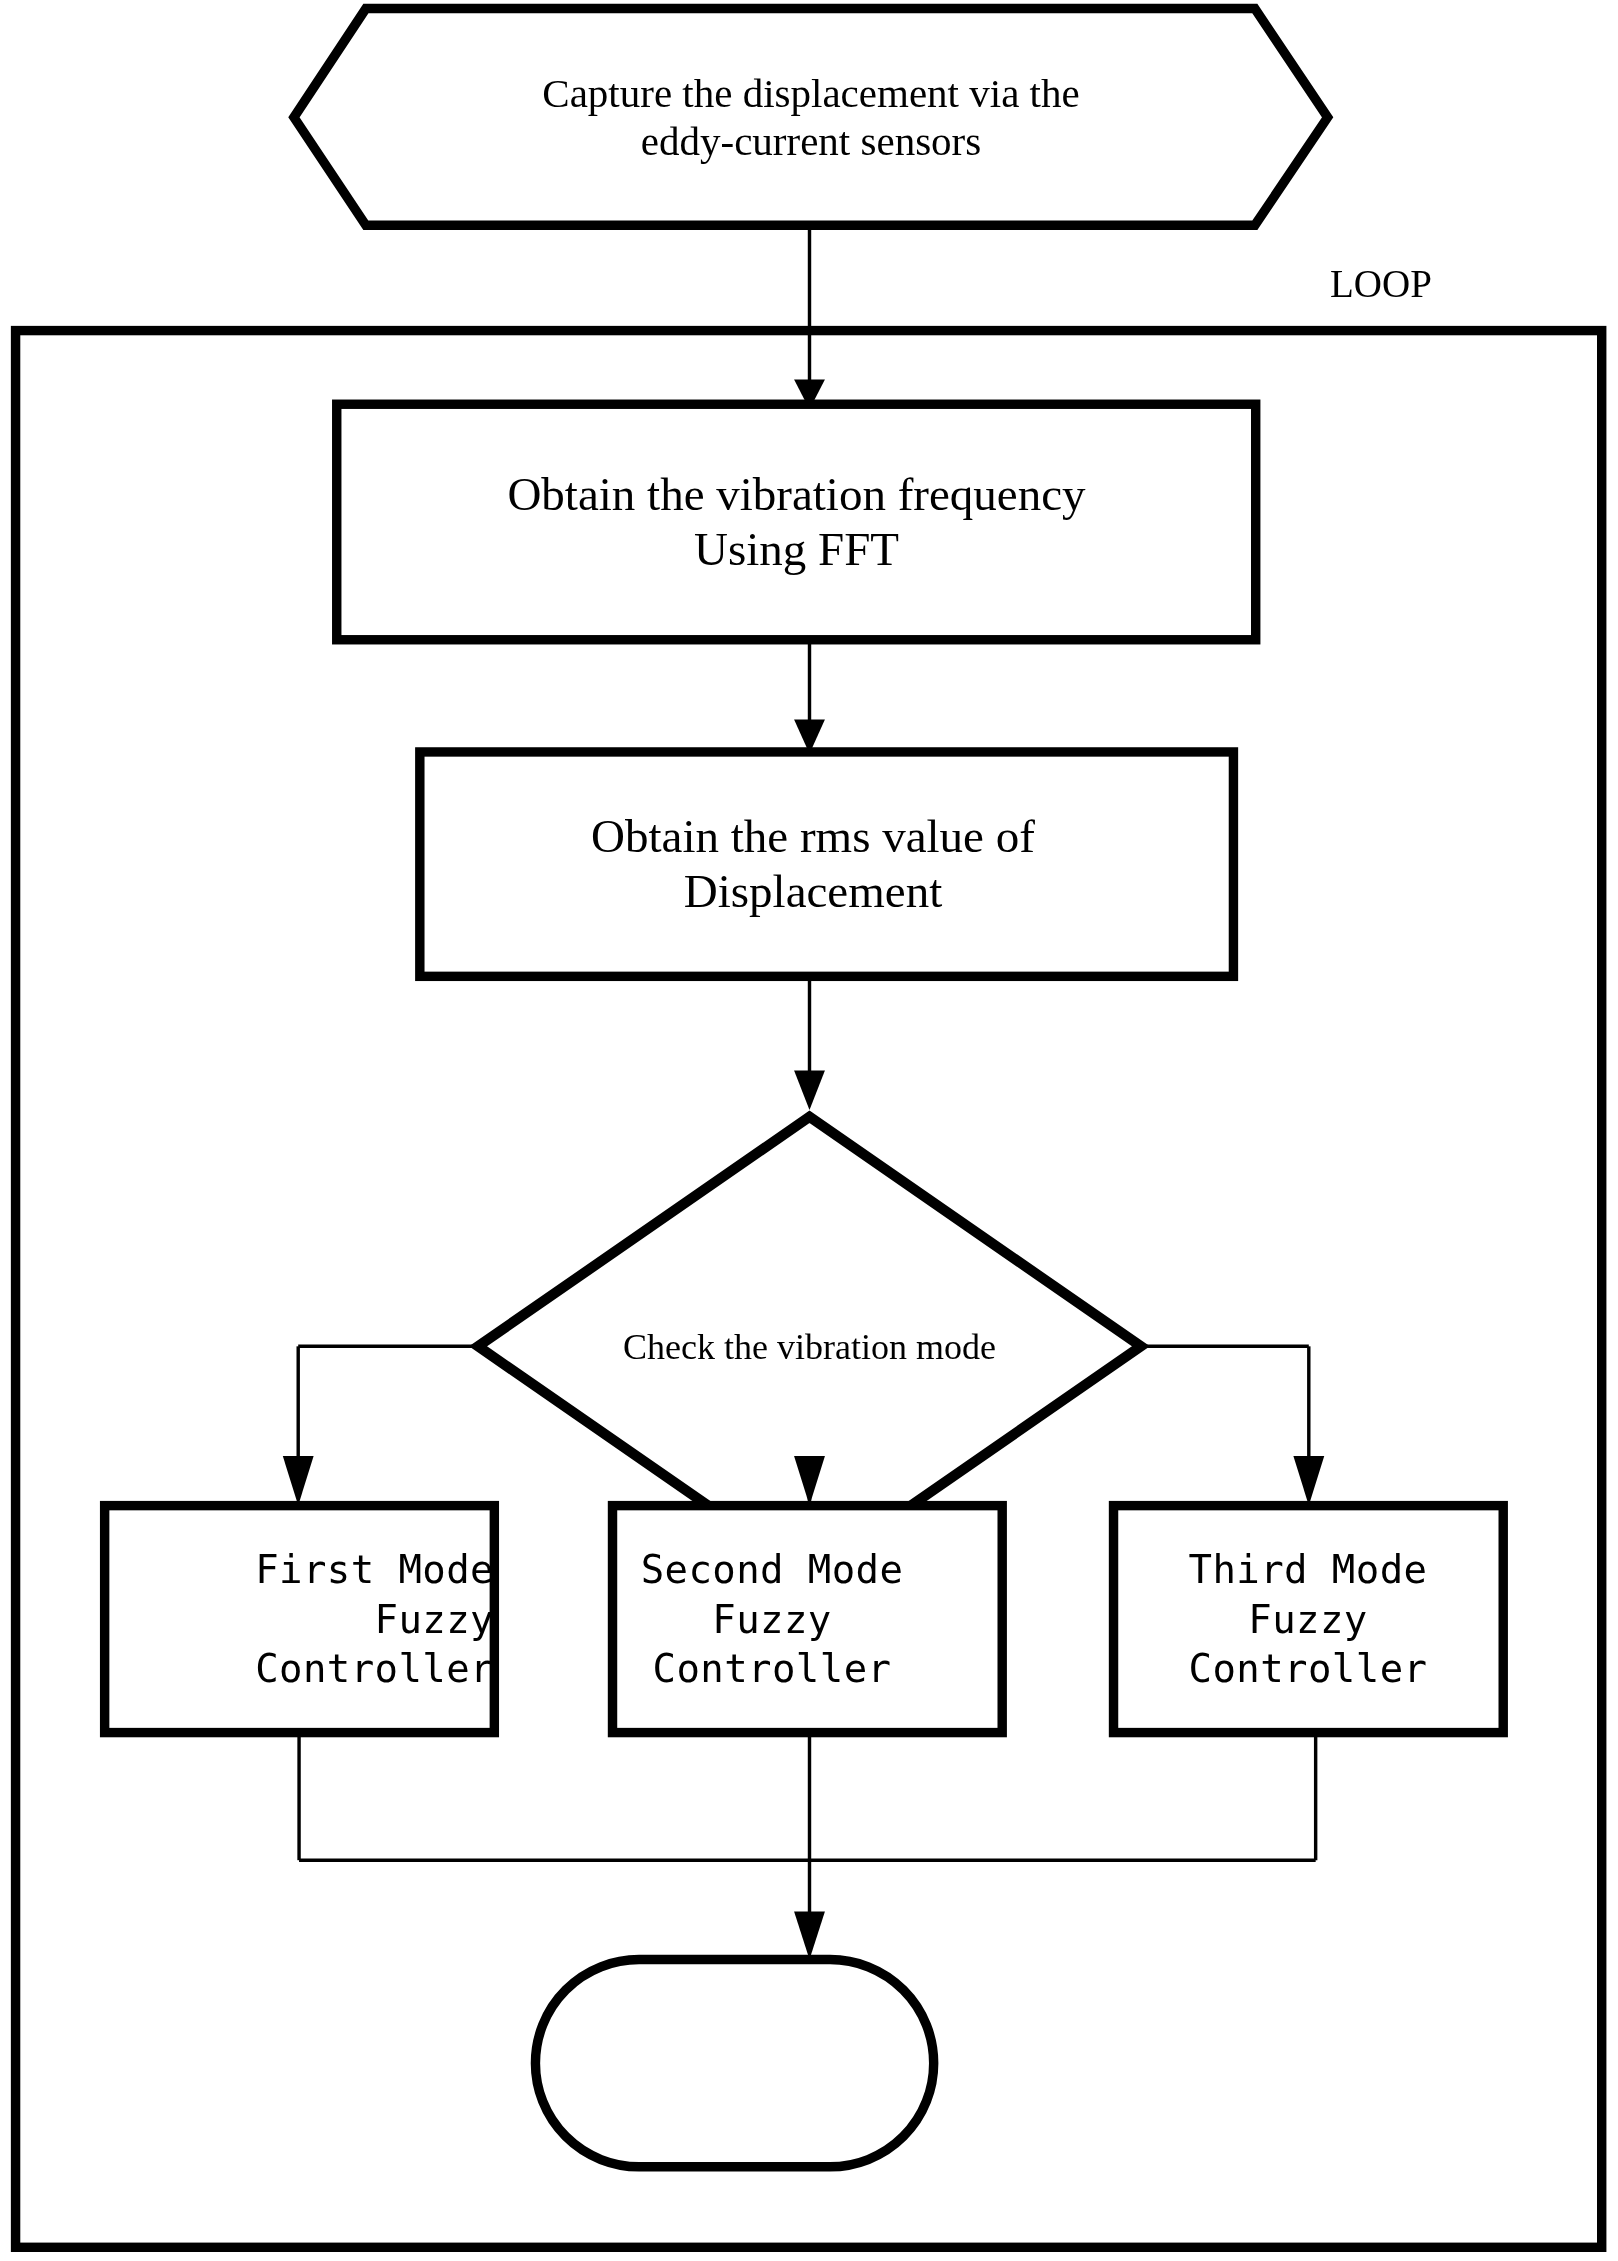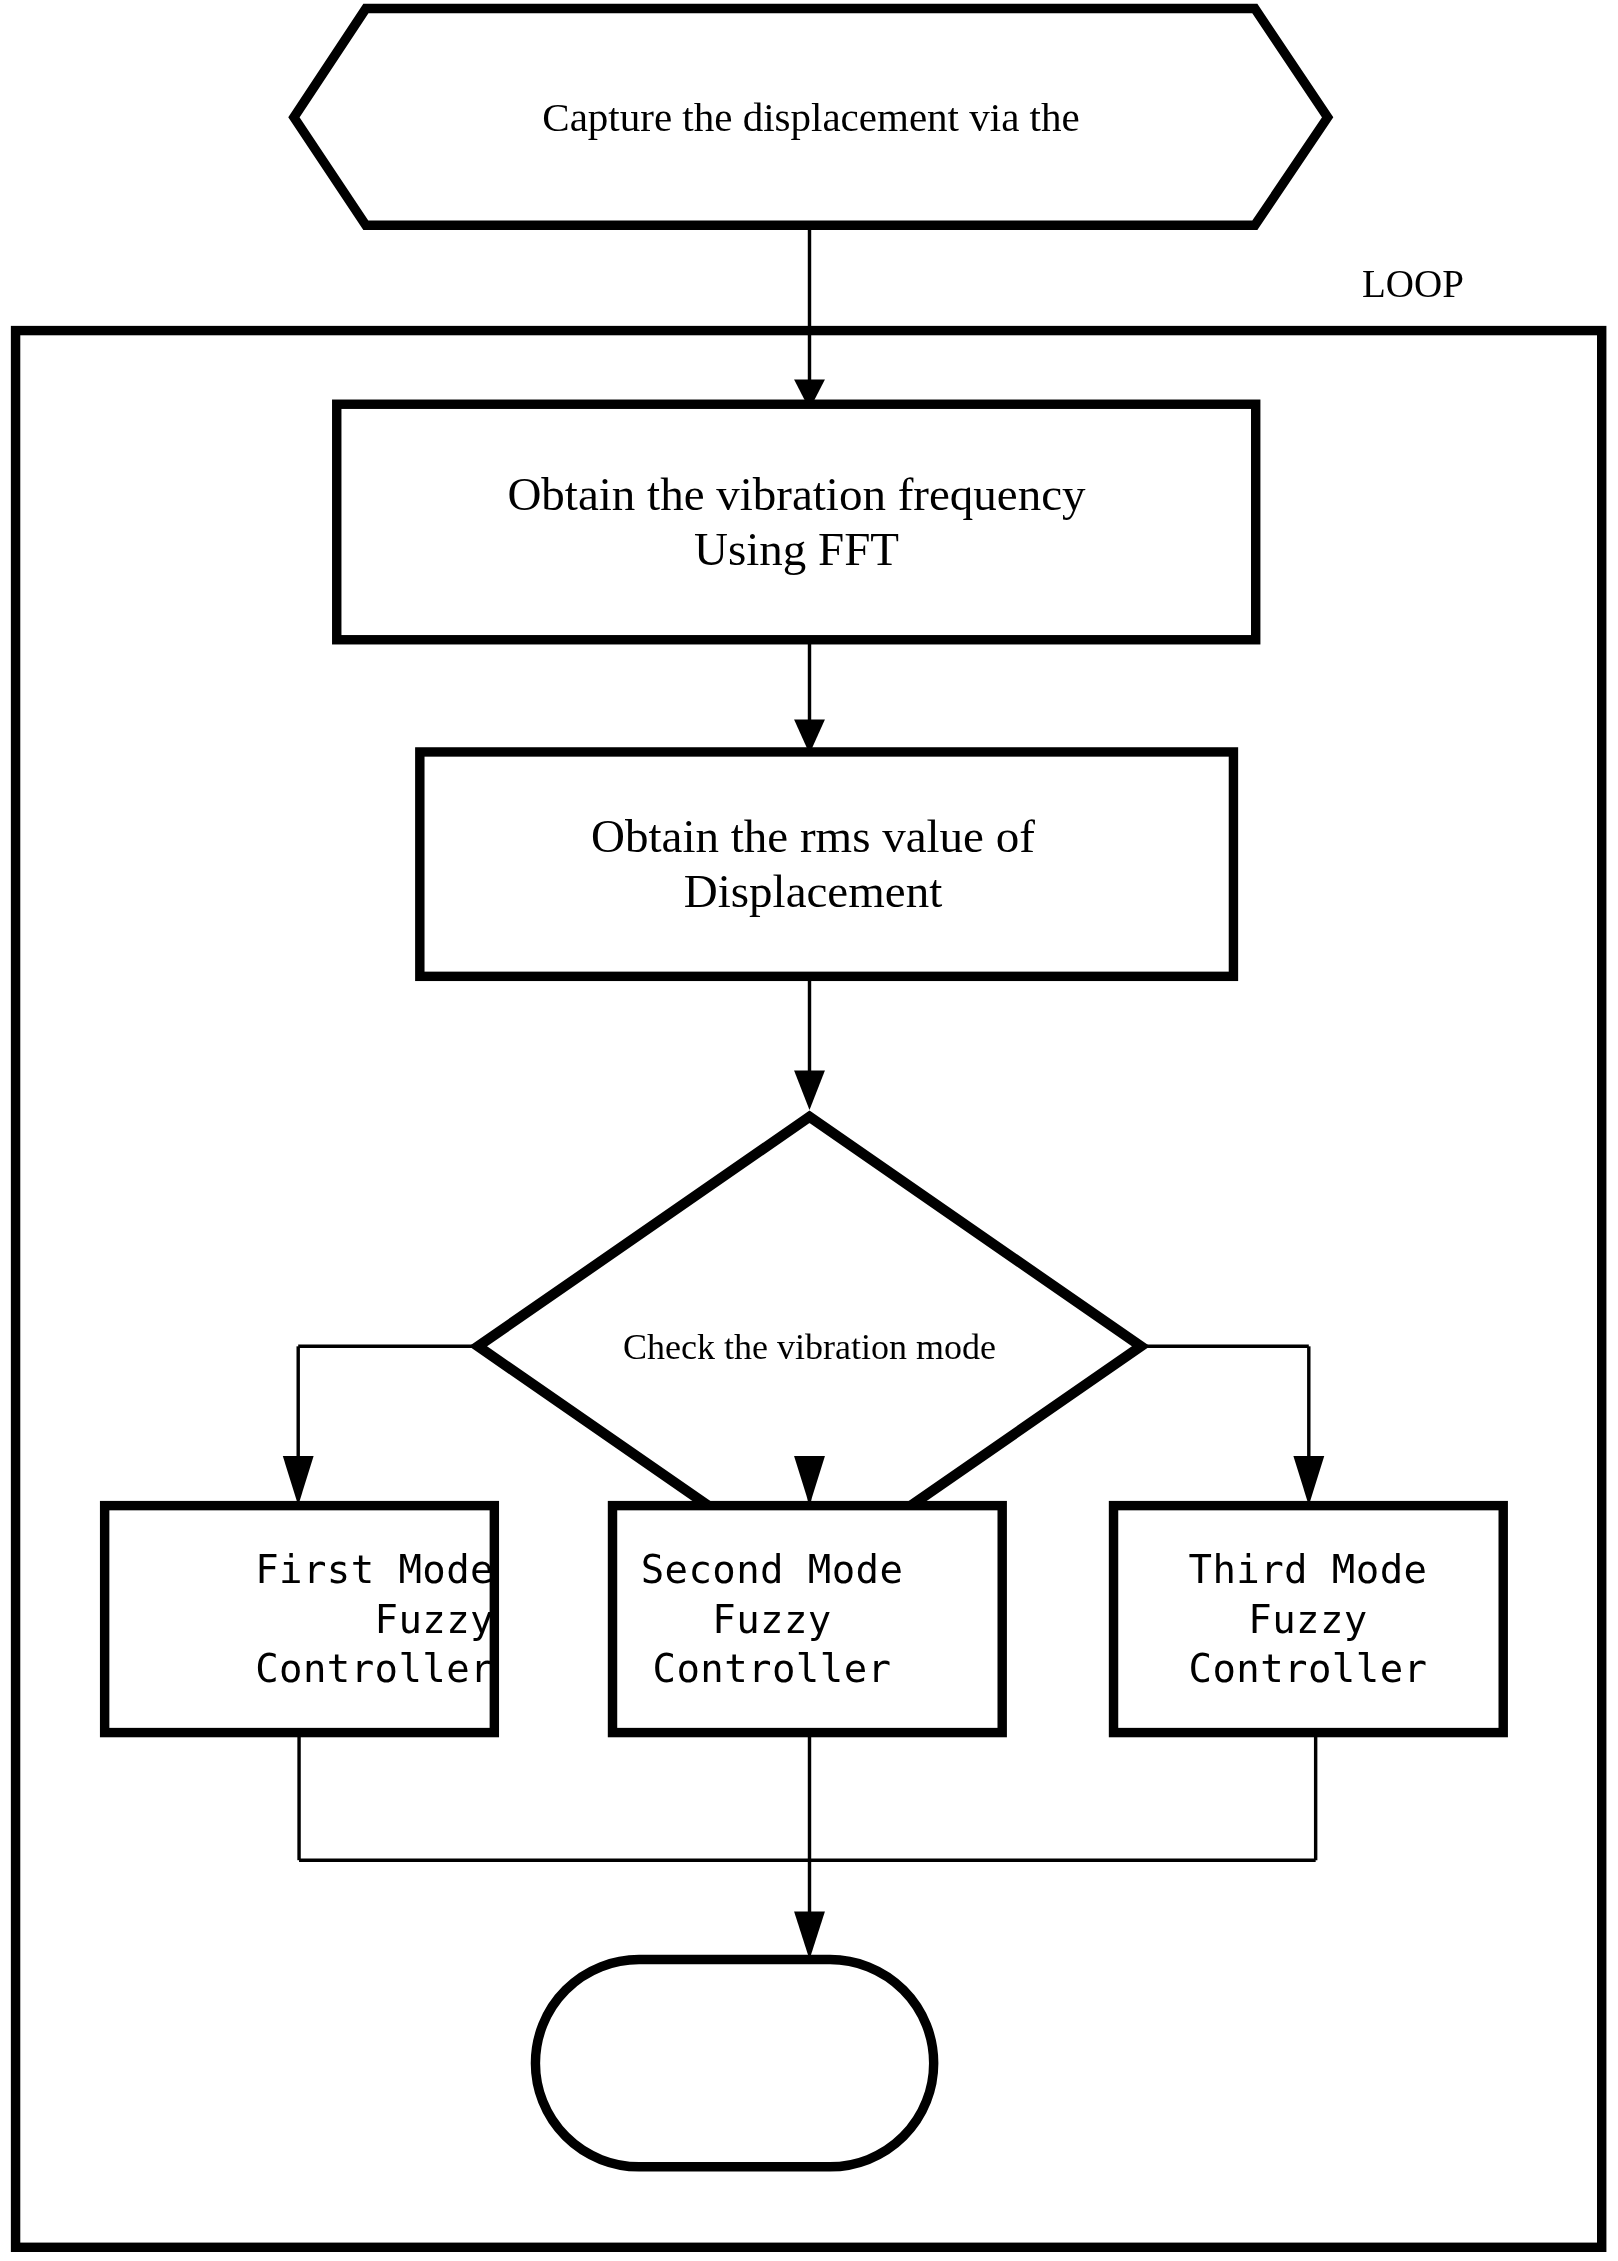--- a/index.html
+++ b/index.html
@@ -41,21 +41,21 @@
   }
   .mono-text {
     font-family: "DejaVu Sans Mono", "Liberation Mono", monospace;
     letter-spacing: 0.4px;
   }
   .t-start   { font-size: 41px; }
   .t-process { font-size: 47px; align-items: center; }
   .t-decision{ font-size: 36px; }
   .t-mode    { font-size: 39px; line-height: 1.28; }
   .t-output  { font-size: 46px; }
-  .t-loop    { font-size: 39px; margin-left: 32px; }
+  .t-loop    { font-size: 39px; }
   .loop-label {
     position: absolute;
     color: #000000;
     font-family: "Liberation Serif", "DejaVu Serif", serif;
   }
 </style>
 </head>
 <body>
 
 <div id="canvas">
@@ -100,20 +100,21 @@
     <line x1="1536" y1="2023" x2="1536" y2="2172" stroke="#000000" stroke-width="4"></line>
     <line x1="349" y1="2172" x2="1536" y2="2172" stroke="#000000" stroke-width="4"></line>
     <line x1="945" y1="2023" x2="945" y2="2250" stroke="#000000" stroke-width="4"></line>
     <polygon points="927,2232 963,2232 945,2288" fill="#000000"></polygon>
 
     <rect x="625" y="2288" width="465" height="242" rx="121" ry="121" fill="#ffffff" stroke="#000000" stroke-width="11"></rect>
   </svg>
 
   <div class="node-text serif-text t-start" style="left:294px; top:8.6px; width:1034px; height:217px;">
     <span>Capture the displacement via the</span>
+    <span>eddy-current sensors</span>
   </div>
 
   <div class="loop-label t-loop" style="left:1330px; top:261px;">LOOP</div>
 
   <div class="node-text serif-text t-process" style="left:337px; top:404px; width:919px; height:236px;">
     <span>Obtain the vibration frequency</span>
     <span>Using FFT</span>
   </div>
 
   <div class="node-text serif-text t-process" style="left:406px; top:752px; width:814px; height:224px;">

